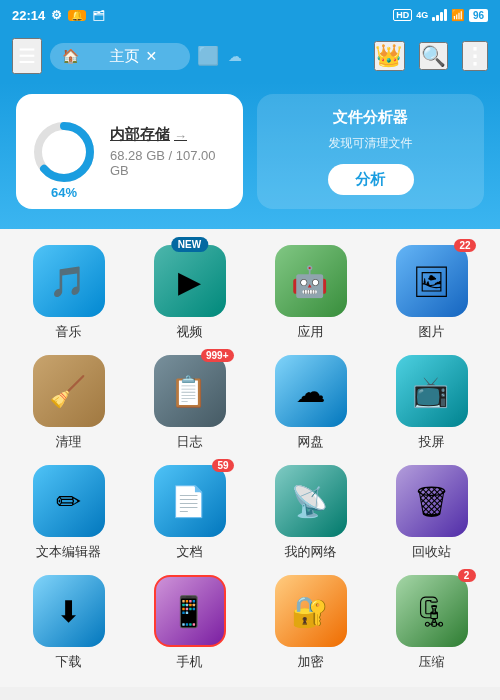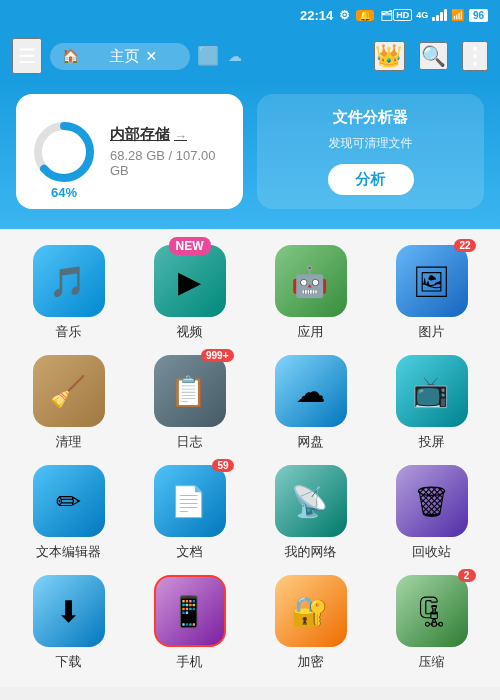--- a/index.html
+++ b/index.html
@@ -11,21 +11,21 @@
       overflow: hidden;
       position: relative;
     }
 
     
     .status-bar {
       background: #1a9de0;
       height: 30px;
       display: flex;
       align-items: center;
-      justify-content: flex-end;
+      justify-content: space-between;
       padding: 11px 12px;
       color: white;
       font-size: 13px;
       font-weight: 600;
     }
     .status-left { display: flex; align-items: center; gap: 6px; }
     .status-right { display: flex; align-items: center; gap: 4px; font-size: 11px; }
     .battery {
       background: white;
       color: #1a9de0;
@@ -199,24 +199,24 @@
       padding: 1px 5px;
       min-width: 18px;
       text-align: center;
       z-index: 2;
     }
     .badge-new {
       position: absolute;
       top: -8px;
       left: 50%;
       transform: translateX(-50%);
-      background: #ec4899;
+      background: #0369a1;
       color: white;
       border-radius: 8px;
-      font-size: 12px;
+      font-size: 10px;
       font-weight: 700;
       padding: 2px 7px;
     }
 
     
     .icon-music { background: linear-gradient(135deg, #4fc3f7, #0288d1); }
     .icon-video { background: linear-gradient(135deg, #4db6ac, #00897b); }
     .icon-app { background: linear-gradient(135deg, #81c784, #388e3c); }
     .icon-photo { background: linear-gradient(135deg, #64b5f6, #1565c0); }
     .icon-clean { background: linear-gradient(135deg, #c8a46e, #a07840); }

